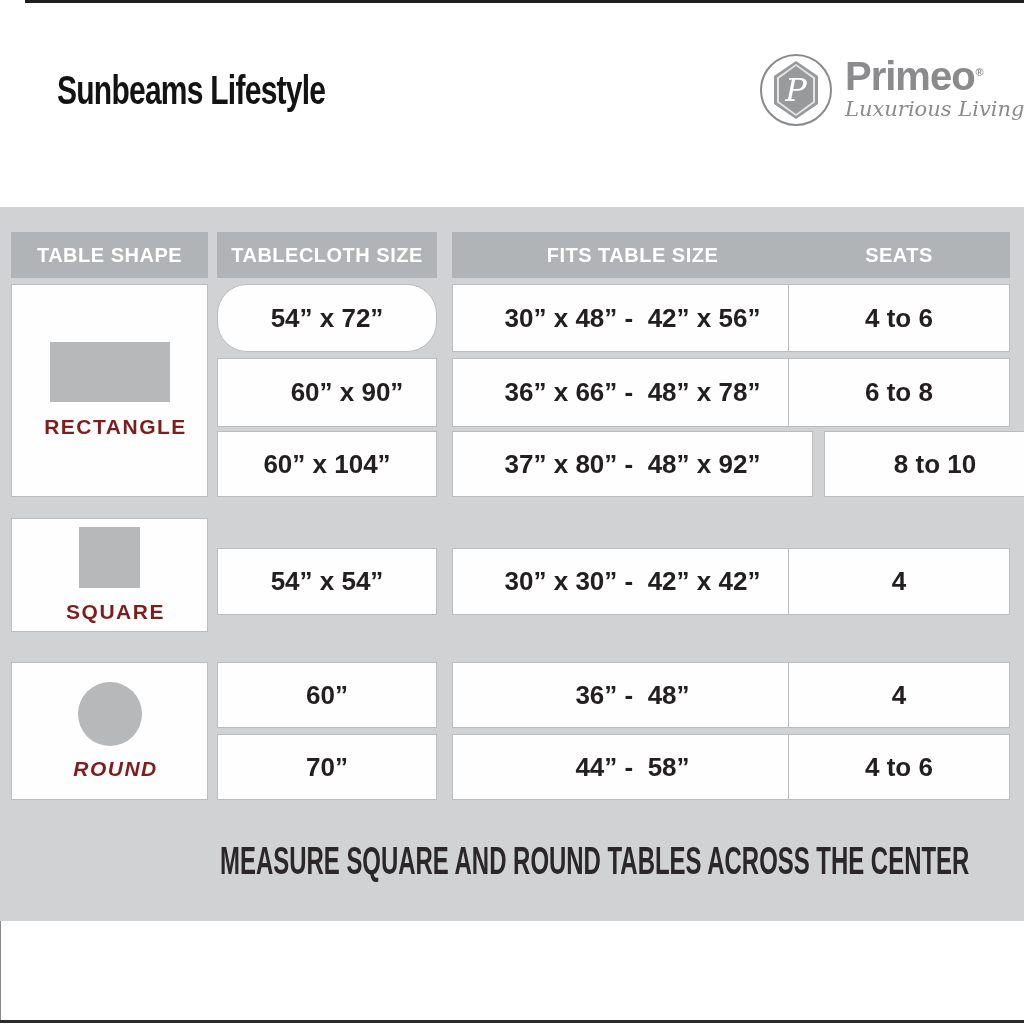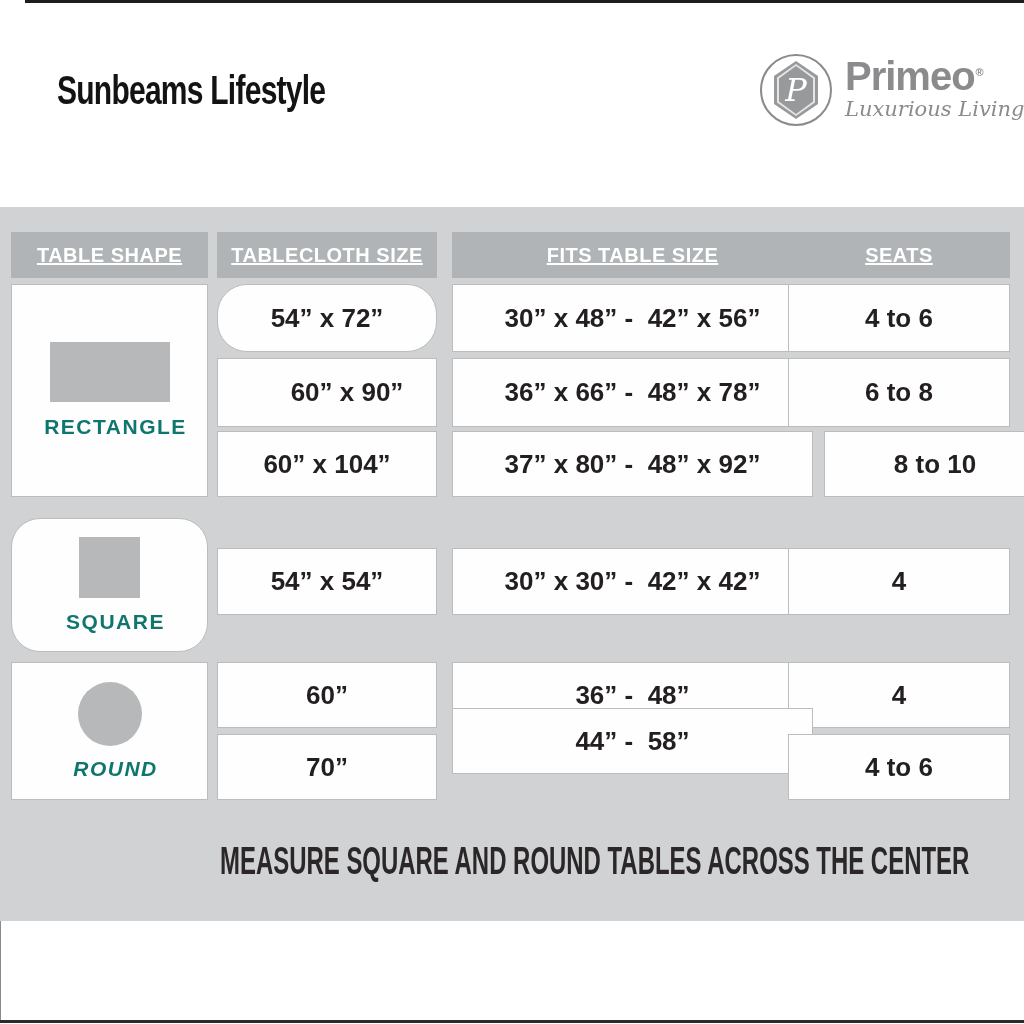--- a/index.html
+++ b/index.html
@@ -27,32 +27,32 @@
   .logo-name{font-size:40px;font-weight:bold;letter-spacing:-1px;line-height:1;white-space:nowrap;}
   .reg{font-size:11px;font-weight:bold;vertical-align:super;margin-left:1px;}
   .logo-tagline{font-family:"DejaVu Serif",serif;font-style:italic;font-size:21px;
                 margin-top:1px;white-space:nowrap;}
 
   
   .panel{position:absolute;left:0;top:207px;width:1024px;height:714px;background:#d0d2d3;}
 
   .hbox{position:absolute;top:232px;height:46px;background:#b1b4b6;color:#ffffff;
         display:flex;align-items:center;justify-content:center;font-weight:bold;
-        font-size:20px;letter-spacing:.5px;white-space:nowrap;text-decoration:underline;}
+        font-size:20px;letter-spacing:.5px;white-space:nowrap;}
   .cell{position:absolute;background:#fefefe;border:1px solid #babcbe;box-sizing:border-box;
         display:flex;align-items:center;justify-content:center;}
   .cell-text{font-size:26px;font-weight:bold;color:#231f20;white-space:pre;}
 
   .c1{left:11px;width:197px;}
   .c2{left:217px;width:220px;}
   .c3{left:452px;width:361px;}
   .c4{left:788px;width:222px;}
 
   .shape-cell{flex-direction:column;}
-  .shape-label{font-size:21px;font-weight:bold;color:#0f766e;letter-spacing:1.5px;margin-left:12px;}
+  .shape-label{font-size:21px;font-weight:bold;color:#7f1d1d;letter-spacing:1.5px;margin-left:12px;}
   .shape-rect{width:120px;height:60px;background:#b6b8ba;margin-bottom:13px;}
   .shape-square{width:61px;height:61px;background:#b6b8ba;margin-bottom:12px;}
   .shape-circle{width:64px;height:64px;background:#b6b8ba;border-radius:50%;margin-bottom:11px;}
 
   .footnote{position:absolute;left:0;top:840px;width:1024px;height:40px;text-align:left;}
   .footnote span{display:inline-block;font-size:38px;font-weight:bold;color:#2b2628;
                  white-space:nowrap;transform:scaleX(.63);transform-origin:center center;}
 </style>
 </head>
 <body>
@@ -81,21 +81,21 @@
 
   <div class="hbox c1">TABLE SHAPE</div>
   <div class="hbox c2">TABLECLOTH SIZE</div>
   <div class="hbox c3">FITS TABLE SIZE</div>
   <div class="hbox c4">SEATS</div>
 
   <div class="cell shape-cell c1" style="top:284px;height:213px;">
     <div class="shape-rect"></div>
     <div class="shape-label">RECTANGLE</div>
   </div>
-  <div class="cell shape-cell c1" style="top:518px;height:134px;border-radius:29px;">
+  <div class="cell shape-cell c1" style="top:518px;height:114px;">
     <div class="shape-square"></div>
     <div class="shape-label">SQUARE</div>
   </div>
   <div class="cell shape-cell c1" style="top:662px;height:138px;font-style:italic;">
     <div class="shape-circle"></div>
     <div class="shape-label">ROUND</div>
   </div>
 
   <div class="cell c2" style="top:284px;height:68px;border-radius:30px;">
       <span class="cell-text">54” x 72”</span>
@@ -143,21 +143,21 @@
   <div class="cell c3" style="top:662px;height:66px;">
       <span class="cell-text">36” -  48”</span>
     </div>
   <div class="cell c4" style="top:662px;height:66px;">
       <span class="cell-text">4</span>
     </div>
 
   <div class="cell c2" style="top:734px;height:66px;">
       <span class="cell-text">70”</span>
     </div>
-  <div class="cell c3" style="top:708px;height:66px;">
+  <div class="cell c3" style="top:734px;height:66px;">
       <span class="cell-text">44” -  58”</span>
     </div>
   <div class="cell c4" style="top:734px;height:66px;">
       <span class="cell-text">4 to 6</span>
     </div>
 
   <div class="footnote">
     <span>MEASURE SQUARE AND ROUND TABLES ACROSS THE CENTER</span>
   </div>
 

